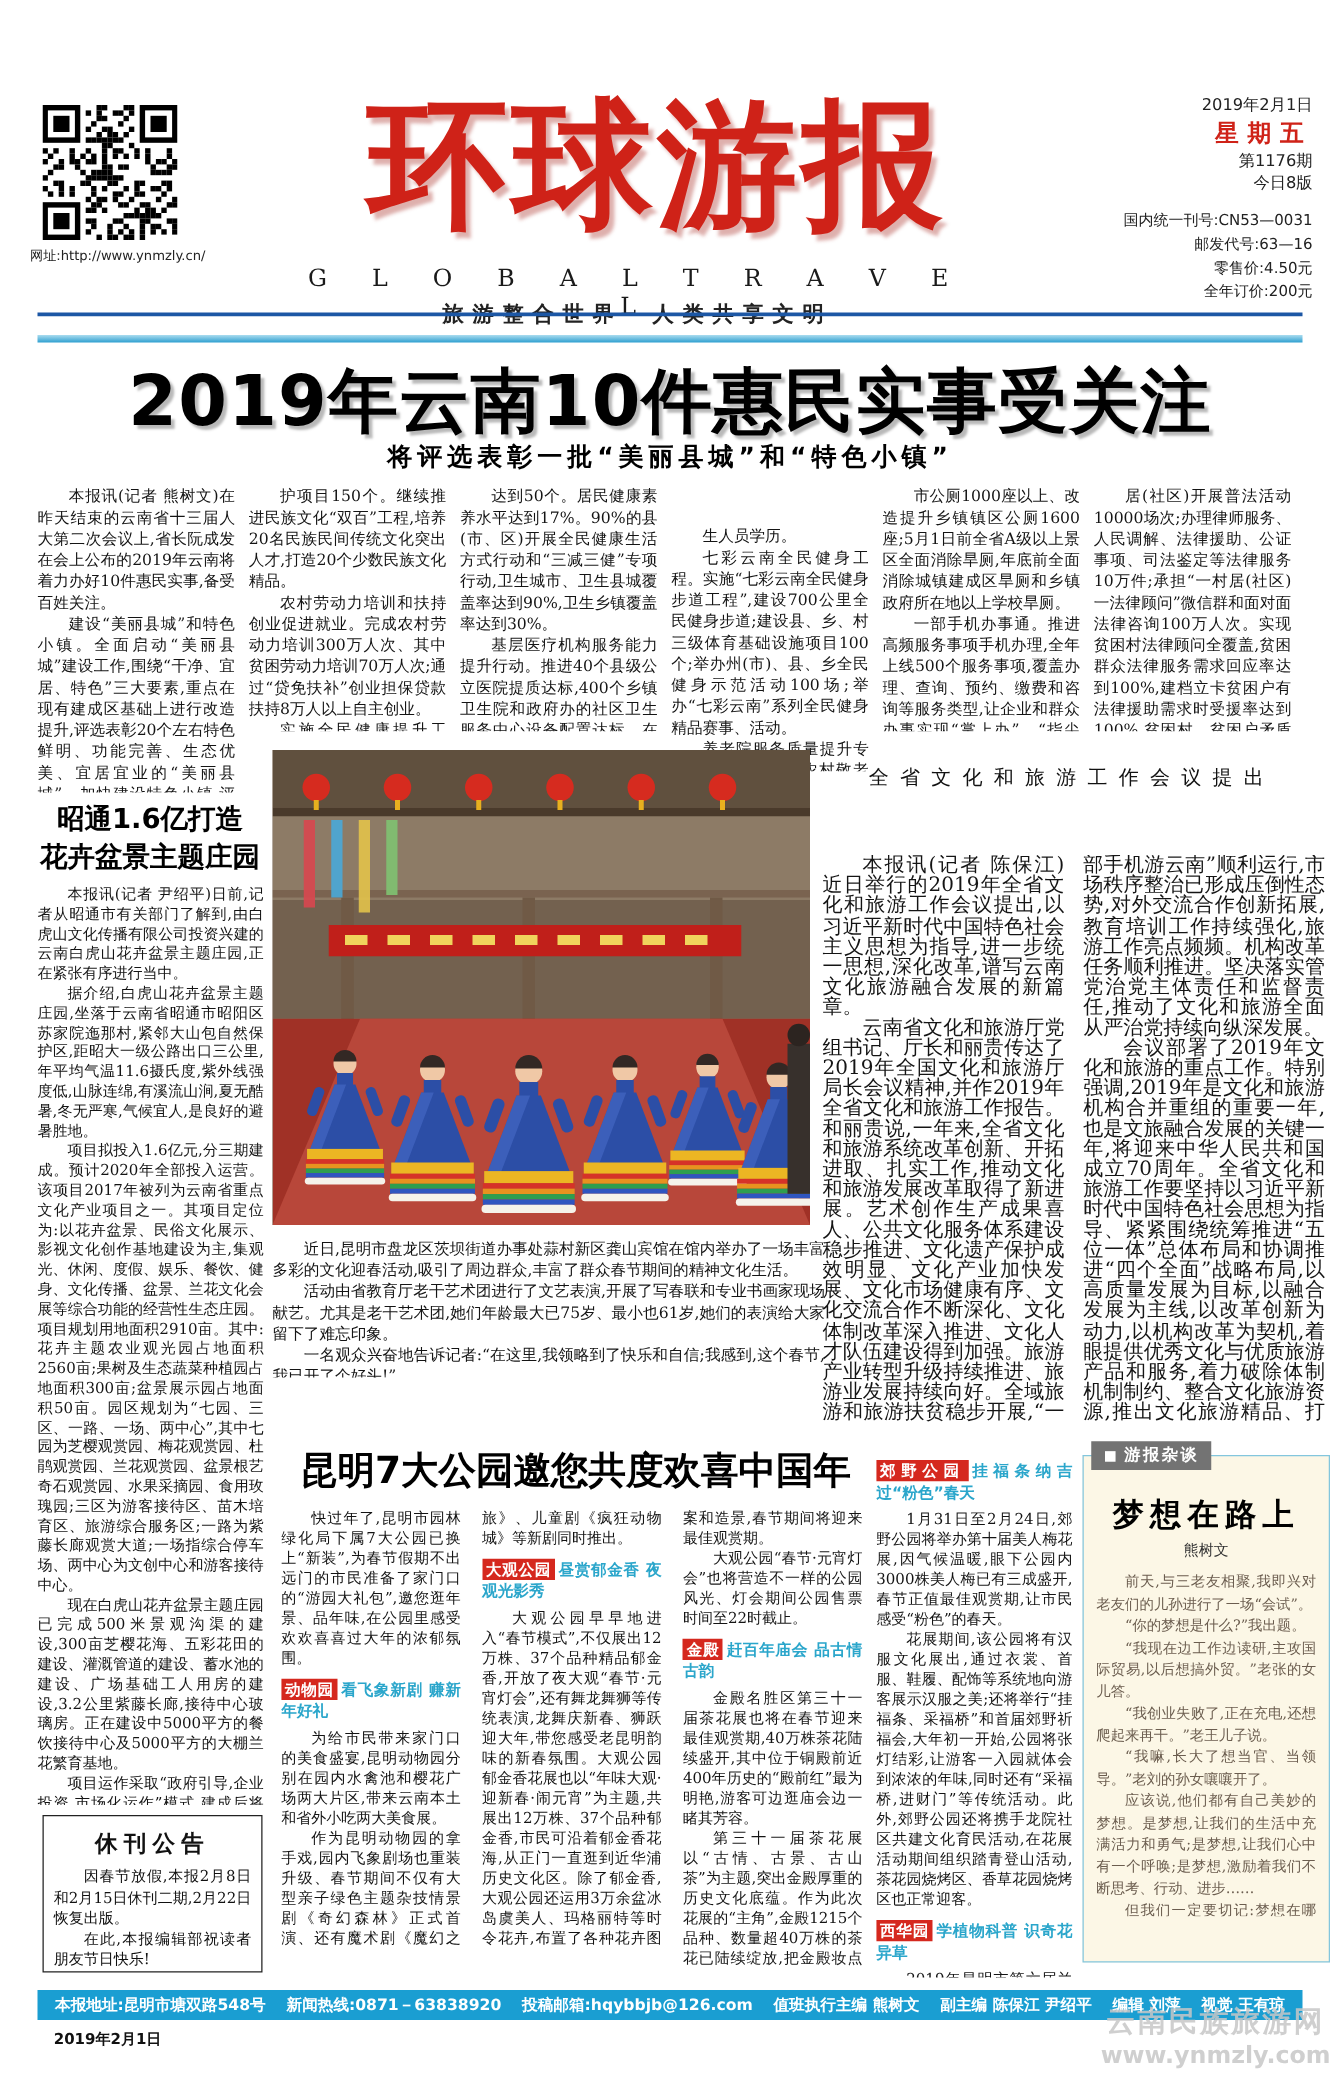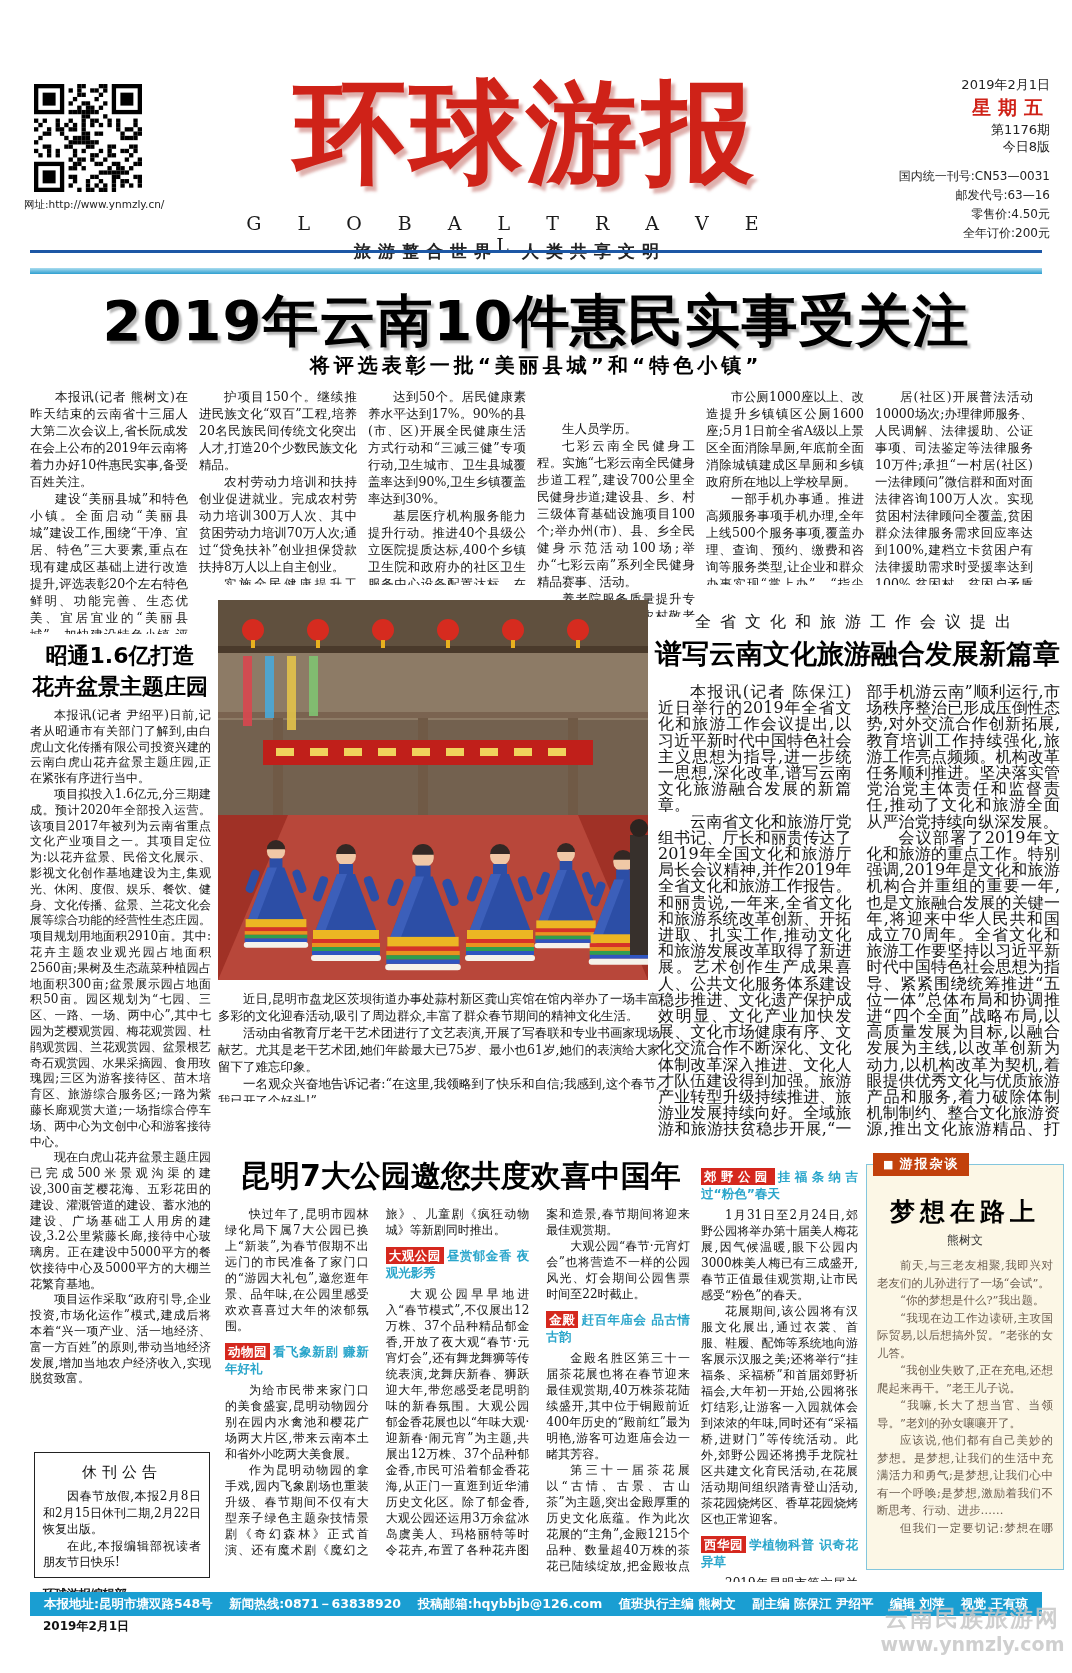--- a/index.html
+++ b/index.html
@@ -43,21 +43,21 @@
   #lc4{left:537px;margin-top:32px;} #lc5{left:706px;} #lc6{left:875px;}
 
   
   #zt-title{left:28px;top:640px;width:184px;text-align:center;font-weight:bold;
      font-size:22px;line-height:31px;color:#000;}
   #zt-body{left:30px;top:708px;width:181px;height:736px;font-size:12px;line-height:15.8px;}
 
   
   #notice{left:34px;top:1452px;width:176px;height:126px;border:1.5px solid #222;
      box-sizing:border-box;padding:8px 8px;}
-  #notice .nt{font-size:15px;font-weight:normal;text-align:center;letter-spacing:5px;margin:2px 0 6px;}
+  #notice .nt{font-size:18px;font-weight:bold;text-align:center;letter-spacing:5px;margin:2px 0 6px;}
   #notice .nb p{margin:0;text-indent:2em;font-family:"DejaVu Serif",serif;
      font-size:12px;line-height:16.5px;text-align:justify;}
   #notice .sig{font-size:12px;line-height:17px;font-weight:bold;margin-top:15px;}
 
   
   #photo{left:218px;top:600px;width:430px;height:380px;overflow:hidden;background:#7b6a58;}
   #photo svg{display:block;width:100%;height:100%;}
   #caption{left:218px;top:990px;width:442px;height:112px;font-size:12.5px;line-height:17px;}
 
   
@@ -76,21 +76,21 @@
   #pk-col4{left:701px;top:1168px;width:157px;height:414px;}
   .park-head{margin:9px 0 5px;font-size:12.5px;font-weight:bold;line-height:17px;
      break-inside:avoid;font-family:"DejaVu Sans",sans-serif;}
   .park-head .chip{background:#d5281e;color:#fff;padding:1px 3px;margin-right:3px;}
   .park-head .tag{color:#2ba6cb;}
   #pk-col4 .park-head:first-child{margin-top:0;}
 
   
   #essay{left:866px;top:1164px;width:198px;height:406px;border:1px solid #83c6dd;
      background:#fcf7e6;box-sizing:border-box;padding:20px 10px 8px;}
-  #essay-tab{position:absolute;top:-12px;left:6px;background:#c2410c;color:#fff;
+  #essay-tab{position:absolute;top:-12px;left:6px;background:#737373;color:#fff;
      font-size:13px;font-weight:bold;padding:2px 10px 3px;letter-spacing:2px;}
   #essay-tab .sq{margin-right:4px;font-size:11px;}
   #essay .et{text-align:center;font-size:25px;font-weight:bold;letter-spacing:5px;margin:10px 0 4px;color:#000;}
   #essay .ea{text-align:center;font-size:12px;margin-bottom:8px;color:#333;}
   #essay .eb{font-family:"DejaVu Serif",serif;font-size:11.5px;line-height:17.5px;
      color:#6b5d4f;text-align:justify;overflow:hidden;height:276px;}
   #essay .eb p{margin:0;text-indent:2em;}
 
   
   #footer{left:30px;top:1592px;width:1012px;height:24px;background:#1a9ed2;color:#fff;
@@ -345,20 +345,21 @@
   <div class="abs body-text lead-col" id="lc6">
       <p>居(社区)开展普法活动10000场次;办理律师服务、人民调解、法律援助、公证事项、司法鉴定等法律服务10万件;承担“一村居(社区)一法律顾问”微信群和面对面法律咨询100万人次。实现贫困村法律顾问全覆盖,贫困群众法律服务需求回应率达到100%,建档立卡贫困户有法律援助需求时受援率达到100%,贫困村、贫困户矛盾纠纷调处率达到100%、调解成功率达到98%以上。</p>
     </div>
 
   <div class="abs" id="zt-title">
     <div>昭通1.6亿打造</div>
     <div>花卉盆景主题庄园</div>
   </div>
   <div class="abs body-text" id="zt-body">
       <p>本报讯(记者 尹绍平)日前,记者从昭通市有关部门了解到,由白虎山文化传播有限公司投资兴建的云南白虎山花卉盆景主题庄园,正在紧张有序进行当中。</p>
+      <p>据介绍,白虎山花卉盆景主题庄园,坐落于云南省昭通市昭阳区苏家院迤那村,紧邻大山包自然保护区,距昭大一级公路出口三公里,年平均气温11.6摄氏度,紫外线强度低,山脉连绵,有溪流山涧,夏无酷暑,冬无严寒,气候宜人,是良好的避暑胜地。</p>
       <p>项目拟投入1.6亿元,分三期建成。预计2020年全部投入运营。该项目2017年被列为云南省重点文化产业项目之一。其项目定位为:以花卉盆景、民俗文化展示、影视文化创作基地建设为主,集观光、休闲、度假、娱乐、餐饮、健身、文化传播、盆景、兰花文化会展等综合功能的经营性生态庄园。项目规划用地面积2910亩。其中:花卉主题农业观光园占地面积2560亩;果树及生态蔬菜种植园占地面积300亩;盆景展示园占地面积50亩。园区规划为“七园、三区、一路、一场、两中心”,其中七园为芝樱观赏园、梅花观赏园、杜鹃观赏园、兰花观赏园、盆景根艺奇石观赏园、水果采摘园、食用玫瑰园;三区为游客接待区、苗木培育区、旅游综合服务区;一路为紫藤长廊观赏大道;一场指综合停车场、两中心为文创中心和游客接待中心。</p>
       <p>现在白虎山花卉盆景主题庄园已完成500米景观沟渠的建设,300亩芝樱花海、五彩花田的建设、灌溉管道的建设、蓄水池的建设、广场基础工人用房的建设,3.2公里紫藤长廊,接待中心玻璃房。正在建设中5000平方的餐饮接待中心及5000平方的大棚兰花繁育基地。</p>
       <p>项目运作采取“政府引导,企业投资,市场化运作”模式,建成后将本着“兴一项产业、活一地经济、富一方百姓”的原则,带动当地经济发展,增加当地农户经济收入,实现脱贫致富。</p>
     </div>
 
   <div class="abs" id="notice">
     <div class="nt">休刊公告</div>
     <div class="nb">
         <p>因春节放假,本报2月8日和2月15日休刊二期,2月22日恢复出版。</p>
         <p>在此,本报编辑部祝读者朋友节日快乐!</p>
@@ -437,21 +438,20 @@
   <div class="abs body-text" id="caption">
     <div>
         <p>近日,昆明市盘龙区茨坝街道办事处蒜村新区龚山宾馆在馆内举办了一场丰富多彩的文化迎春活动,吸引了周边群众,丰富了群众春节期间的精神文化生活。</p>
         <p>活动由省教育厅老干艺术团进行了文艺表演,开展了写春联和专业书画家现场献艺。尤其是老干艺术团,她们年龄最大已75岁、最小也61岁,她们的表演给大家留下了难忘印象。</p>
         <p>一名观众兴奋地告诉记者:“在这里,我领略到了快乐和自信;我感到,这个春节,我已开了个好头!”</p>
       </div>
 
   </div>
 
   <div class="abs" id="cu-kicker">全省文化和旅游工作会议提出</div>
-  <div class="abs" id="cu-title">谱写云南文化旅游融合发展新篇章</div>
   <div class="abs body-text" id="cu-body">
       <p>本报讯(记者 陈保江)近日举行的2019年全省文化和旅游工作会议提出,以习近平新时代中国特色社会主义思想为指导,进一步统一思想,深化改革,谱写云南文化旅游融合发展的新篇章。</p>
       <p>云南省文化和旅游厅党组书记、厅长和丽贵传达了2019年全国文化和旅游厅局长会议精神,并作2019年全省文化和旅游工作报告。和丽贵说,一年来,全省文化和旅游系统改革创新、开拓进取、扎实工作,推动文化和旅游发展改革取得了新进展。艺术创作生产成果喜人、公共文化服务体系建设稳步推进、文化遗产保护成效明显、文化产业加快发展、文化市场健康有序、文化交流合作不断深化、文化体制改革深入推进、文化人才队伍建设得到加强。旅游产业转型升级持续推进、旅游业发展持续向好。全域旅游和旅游扶贫稳步开展,“一部手机游云南”顺利运行,市场秩序整治已形成压倒性态势,对外交流合作创新拓展,教育培训工作持续强化,旅游工作亮点频频。机构改革任务顺利推进。坚决落实管党治党主体责任和监督责任,推动了文化和旅游全面从严治党持续向纵深发展。</p>
       <p>会议部署了2019年文化和旅游的重点工作。特别强调,2019年是文化和旅游机构合并重组的重要一年,也是文旅融合发展的关键一年,将迎来中华人民共和国成立70周年。全省文化和旅游工作要坚持以习近平新时代中国特色社会思想为指导、紧紧围绕统筹推进“五位一体”总体布局和协调推进“四个全面”战略布局,以高质量发展为目标,以融合发展为主线,以改革创新为动力,以机构改革为契机,着眼提供优秀文化与优质旅游产品和服务,着力破除体制机制制约、整合文化旅游资源,推出文化旅游精品、打造文化旅游品牌,加快构建以文化提升旅游内涵、以旅游促进文化繁荣的工作格局,努力推进文化建设和旅游产业发展再上新台阶。具体从以下方面推动文化和旅游融合发展:深入贯彻落实习近平新时代中国特色社会主义思想和党的十九大精神,将全面从严治党持续引向深入;以机构改革为契机,形成文旅融合发展新优势;以现实题材为重点,着力提高艺术创作水平;以“九大工程”为抓手,全力推进“旅游革命”;以补齐短板为目标,努力提升公共文化服务效能;以创造性转化创新性发展为方向,大力推动文化遗产保护利用;以供给侧结构性改革为主线、着力推动文化产业加快发展;以综合执法改革为动力、加大市场培育监管力度;以做大做优品牌为着力点,深化国际交流合作;以落实乡村振兴战略为使命,大力推进文化旅游扶贫。</p>
     </div>
 
   <div class="abs" id="pk-title">昆明7大公园邀您共度欢喜中国年</div>
   <div class="abs body-text park-flow" id="pk-flow">
     <p>快过年了,昆明市园林绿化局下属7大公园已换上“新装”,为春节假期不出远门的市民准备了家门口的“游园大礼包”,邀您逛年景、品年味,在公园里感受欢欢喜喜过大年的浓郁氛围。</p>
     <div class="park-head">

